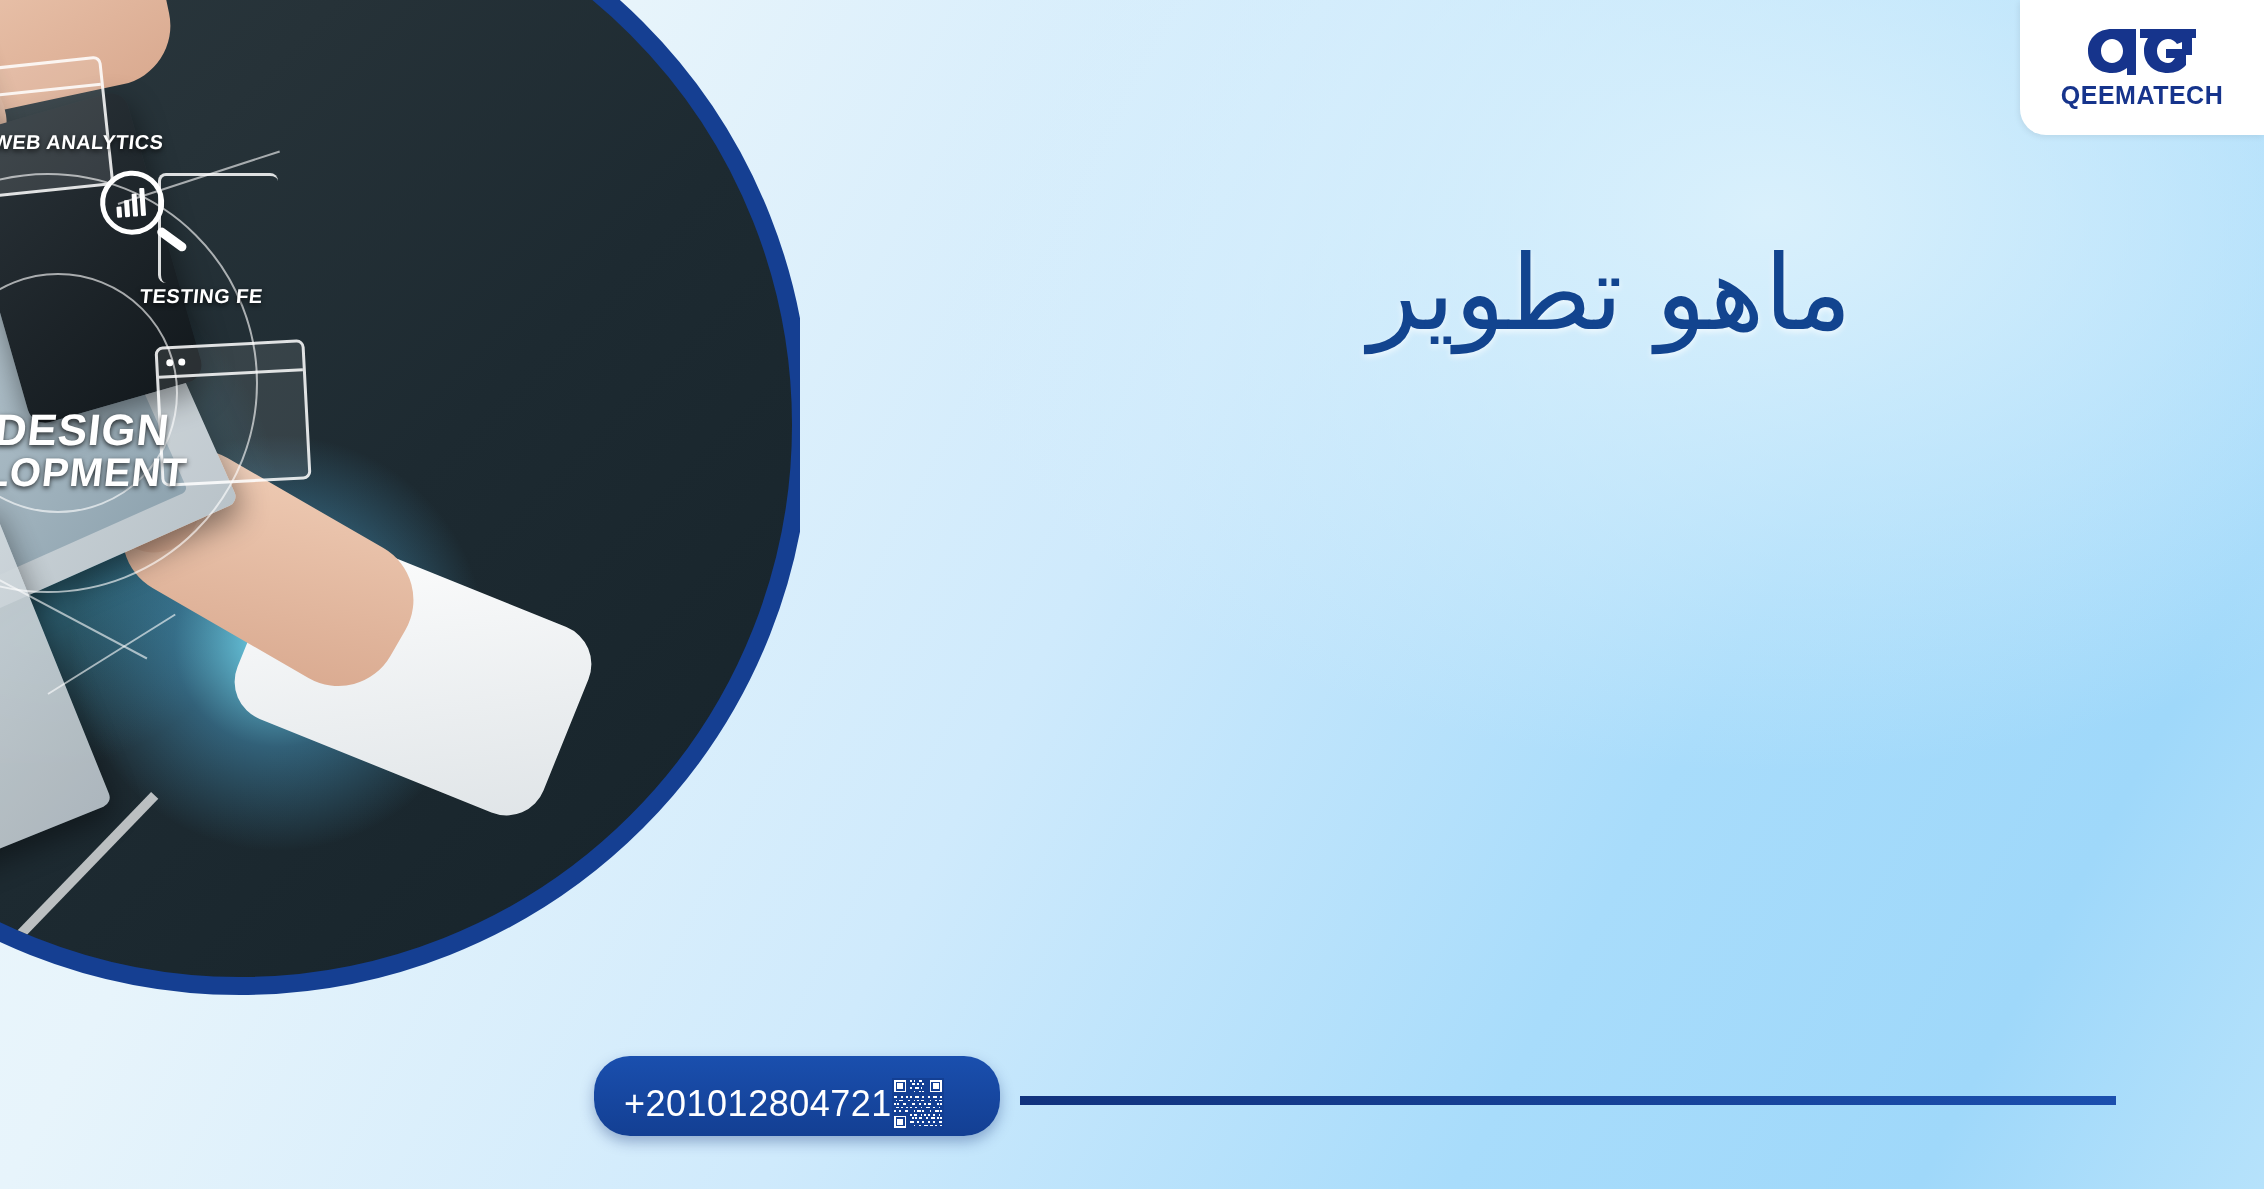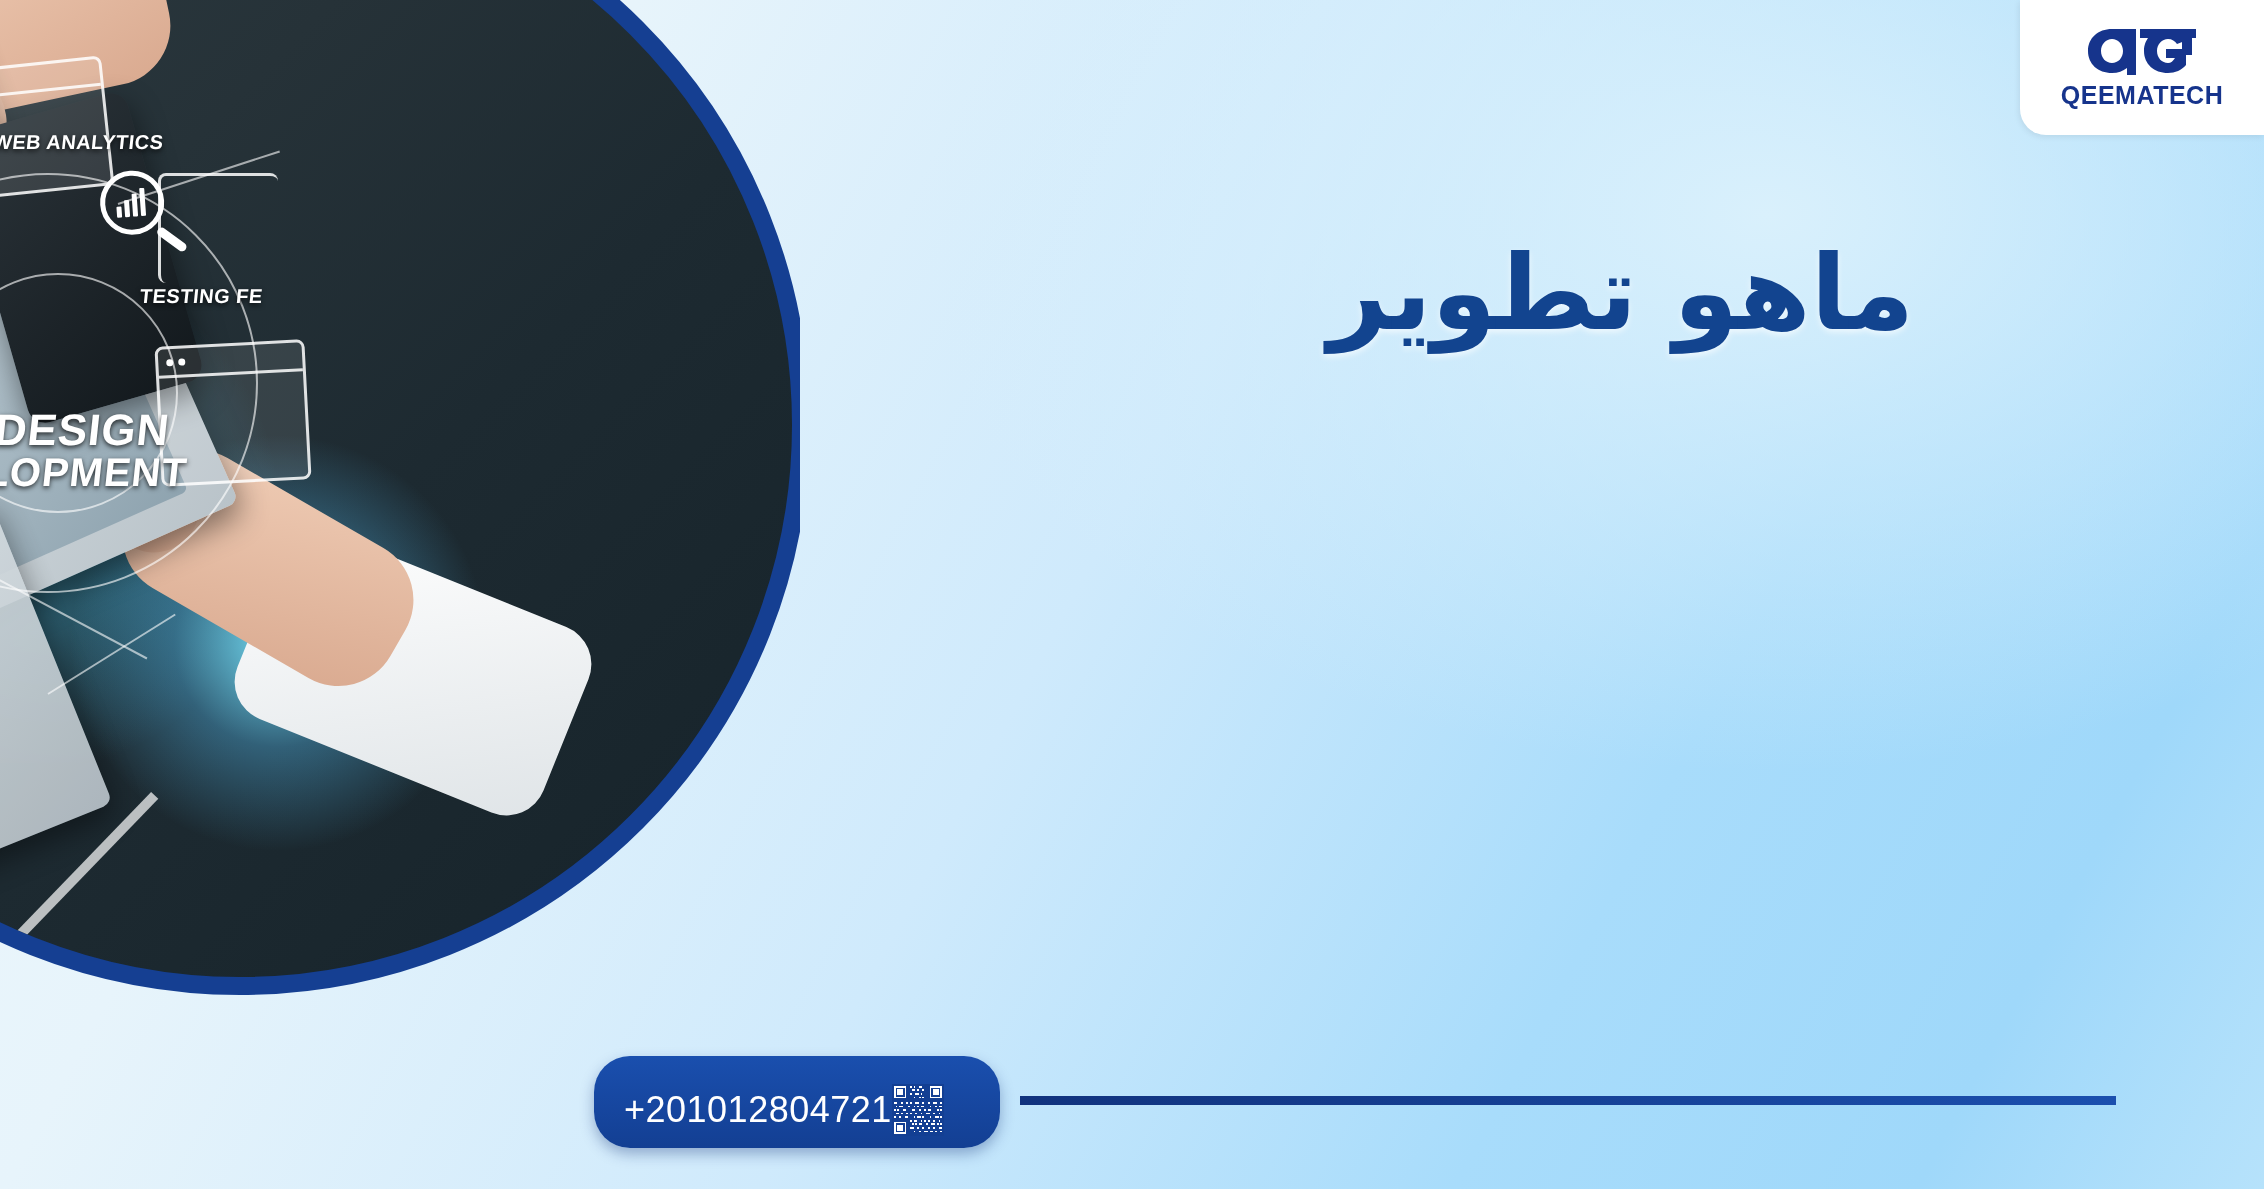--- a/index.html
+++ b/index.html
@@ -112,32 +112,32 @@
   .magnify .handle{
     position:absolute; left:56px; top:56px; width:34px; height:9px;
     background:#fff; border-radius:5px; transform:rotate(40deg);
     transform-origin:left center;
   }
   .bars{ position:absolute; left:16px; top:18px; display:flex; align-items:flex-end; gap:3px; height:28px;}
   .bars i{ display:block; width:5px; background:#fff; border-radius:1px; }
 
   
   #headline{
-    position:absolute; right:93px; top:218px; width:1100px;
+    position:absolute; right:104px; top:218px; width:1100px;
     text-align:center; direction:rtl;
-    color:#12448f; font-weight:bold;
+    color:#12448f; font-weight:normal;
     font-family:"DejaVu Sans","Liberation Sans",sans-serif;
     text-shadow:0 3px 6px rgba(255,255,255,.65);
   }
   #headline .line{ font-size:104px; line-height:1.45; white-space:nowrap; }
 
   
   #cta{
     position:absolute; left:594px; top:1056px;
-    width:406px; height:92px; border-radius:36px;
+    width:406px; height:80px; border-radius:36px;
     background:linear-gradient(180deg,#1a4fae 0%, #133f93 100%);
     box-shadow:0 6px 14px rgba(16,50,120,.35);
     display:flex; align-items:center; 
     padding:16px 22px 0 30px;
   }
   #cta-phone{
     color:#fff; font-size:36px; font-weight:normal; letter-spacing:.5px;
     font-family:"Liberation Sans",sans-serif; white-space:nowrap;
   }
   #qr{ width:52px; height:52px; flex:none; display:block; }

